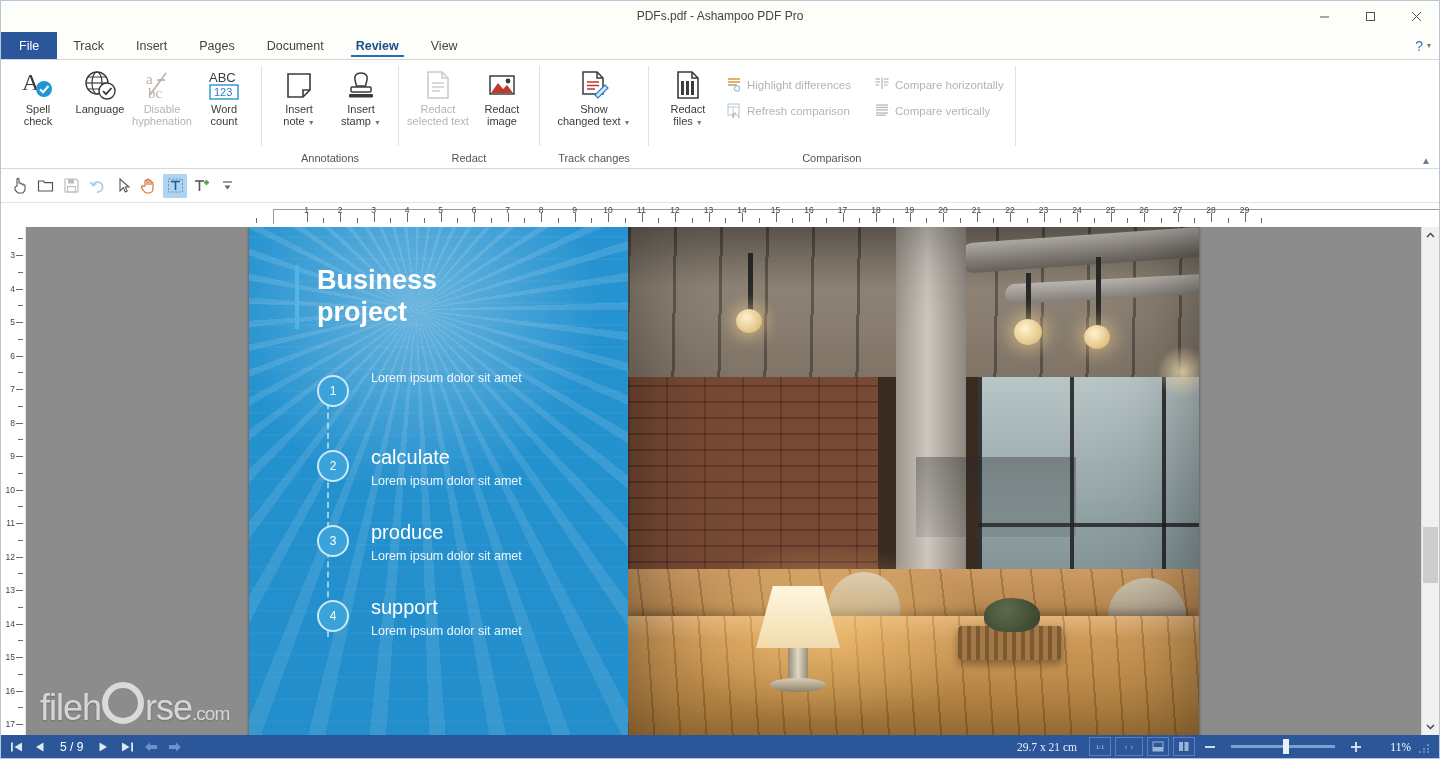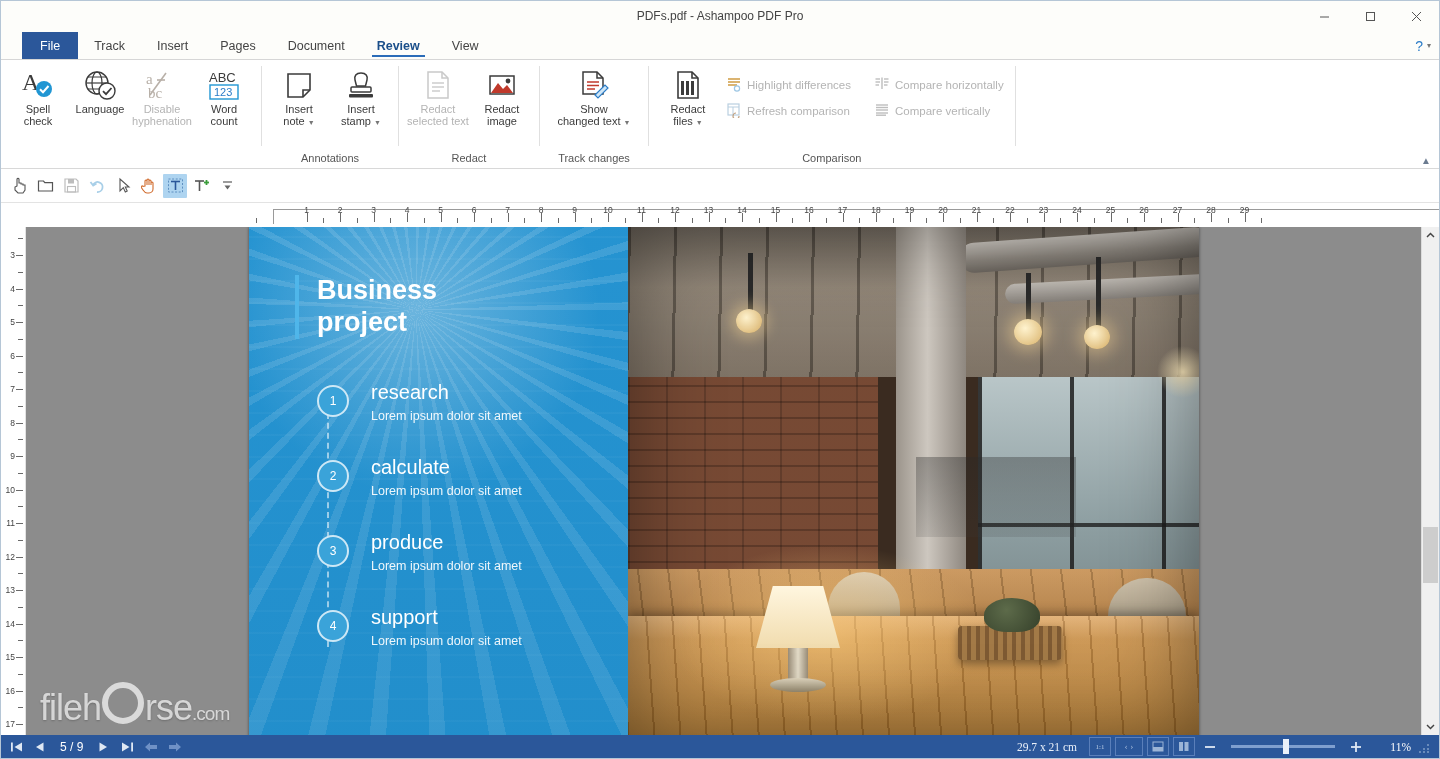--- a/index.html
+++ b/index.html
@@ -19,21 +19,21 @@
                    font-size:12px;color:#444;line-height:31px;}
   .winbtns{margin-left:auto;display:flex;height:31px;z-index:2;}
   .winbtn{width:46px;height:31px;display:flex;align-items:center;justify-content:center;
           color:#555;}
 
   
   .tabstrip{height:27px;background:#fdfdfa;display:flex;align-items:stretch;
             position:relative;flex:0 0 auto;border-bottom:1px solid #d6d6d6;}
   .tab{padding:0 16px;display:flex;align-items:center;font-size:12.5px;color:#444;
        position:relative;}
-  .tab.file{background:#2b579a;color:#fff;padding:0 18px;margin-left:21px;}
+  .tab.file{background:#2b579a;color:#fff;padding:0 18px;}
   .tab.active{color:#1b4f8a;font-weight:bold;}
   .tab.active::after{content:"";position:absolute;left:11px;right:11px;bottom:2px;
                      height:2px;background:#2b6cb8;}
   .helpzone{margin-left:auto;display:flex;align-items:center;padding-right:8px;gap:4px;}
   .helpq{color:#2b7cc7;font-size:14px;}
   .helpcaret{color:#777;font-size:8px;}
 
   
   .ribbon{height:108px;background:#fff;border-bottom:1px solid #d8d8d8;
           display:flex;position:relative;flex:0 0 auto;}
@@ -89,21 +89,21 @@
   .leftpanel .rays{position:absolute;inset:0;
       background:
         repeating-conic-gradient(from 0deg at 44% 16%,
           rgba(255,255,255,.16) 0deg 2.2deg, rgba(255,255,255,0) 2.2deg 8deg);
       opacity:.85;}
   .leftpanel .sheen{position:absolute;inset:0;
       background:radial-gradient(circle at 44% 16%, rgba(255,255,255,.38) 0%, rgba(255,255,255,0) 38%);}
   .leftpanel .stripes{position:absolute;inset:0;opacity:.2;
       background:repeating-linear-gradient(0deg, rgba(255,255,255,.18) 0px, rgba(255,255,255,.18) 2px, rgba(0,0,0,0) 2px, rgba(0,0,0,0) 22px);}
   .leftpanel .tintover{position:absolute;inset:0;background:linear-gradient(180deg,rgba(22,125,184,.10),rgba(22,125,184,.30));}
-  .lp-content{position:relative;z-index:4;padding:48px 0 0 46px;}
+  .lp-content{position:relative;z-index:4;padding:38px 0 0 46px;}
   .lp-title{font-size:27px;font-weight:bold;color:#fff;line-height:1.18;
             padding-left:18px;border-left:4px solid #4fb6ea;}
   .steps{margin-top:42px;position:relative;padding-left:4px;}
   .steps .vline{position:absolute;left:32px;top:22px;bottom:34px;width:0;
                 border-left:2px dashed rgba(255,255,255,.55);}
   .step{position:relative;height:75px;padding-left:72px;}
   .stepnum{position:absolute;left:18px;top:4px;width:28px;height:28px;border-radius:50%;
            border:2px solid rgba(255,255,255,.75);color:#fff;font-size:12px;
            display:flex;align-items:center;justify-content:center;background:#3aa3d9;z-index:2;}
   .stephead{font-size:20px;color:#fff;line-height:1.1;}
@@ -683,21 +683,20 @@
             <div class="lp-title">
               <div>Business</div>
               <div>project</div>
             </div>
 
             <div class="steps">
               <div class="vline"></div>
 
               <div class="step">
                 <div class="stepnum">1</div>
-                <div class="stephead">research</div>
                 <div class="stepsub">Lorem ipsum dolor sit amet</div>
               </div>
               <div class="step">
                 <div class="stepnum">2</div>
                 <div class="stephead">calculate</div>
                 <div class="stepsub">Lorem ipsum dolor sit amet</div>
               </div>
               <div class="step">
                 <div class="stepnum">3</div>
                 <div class="stephead">produce</div>

